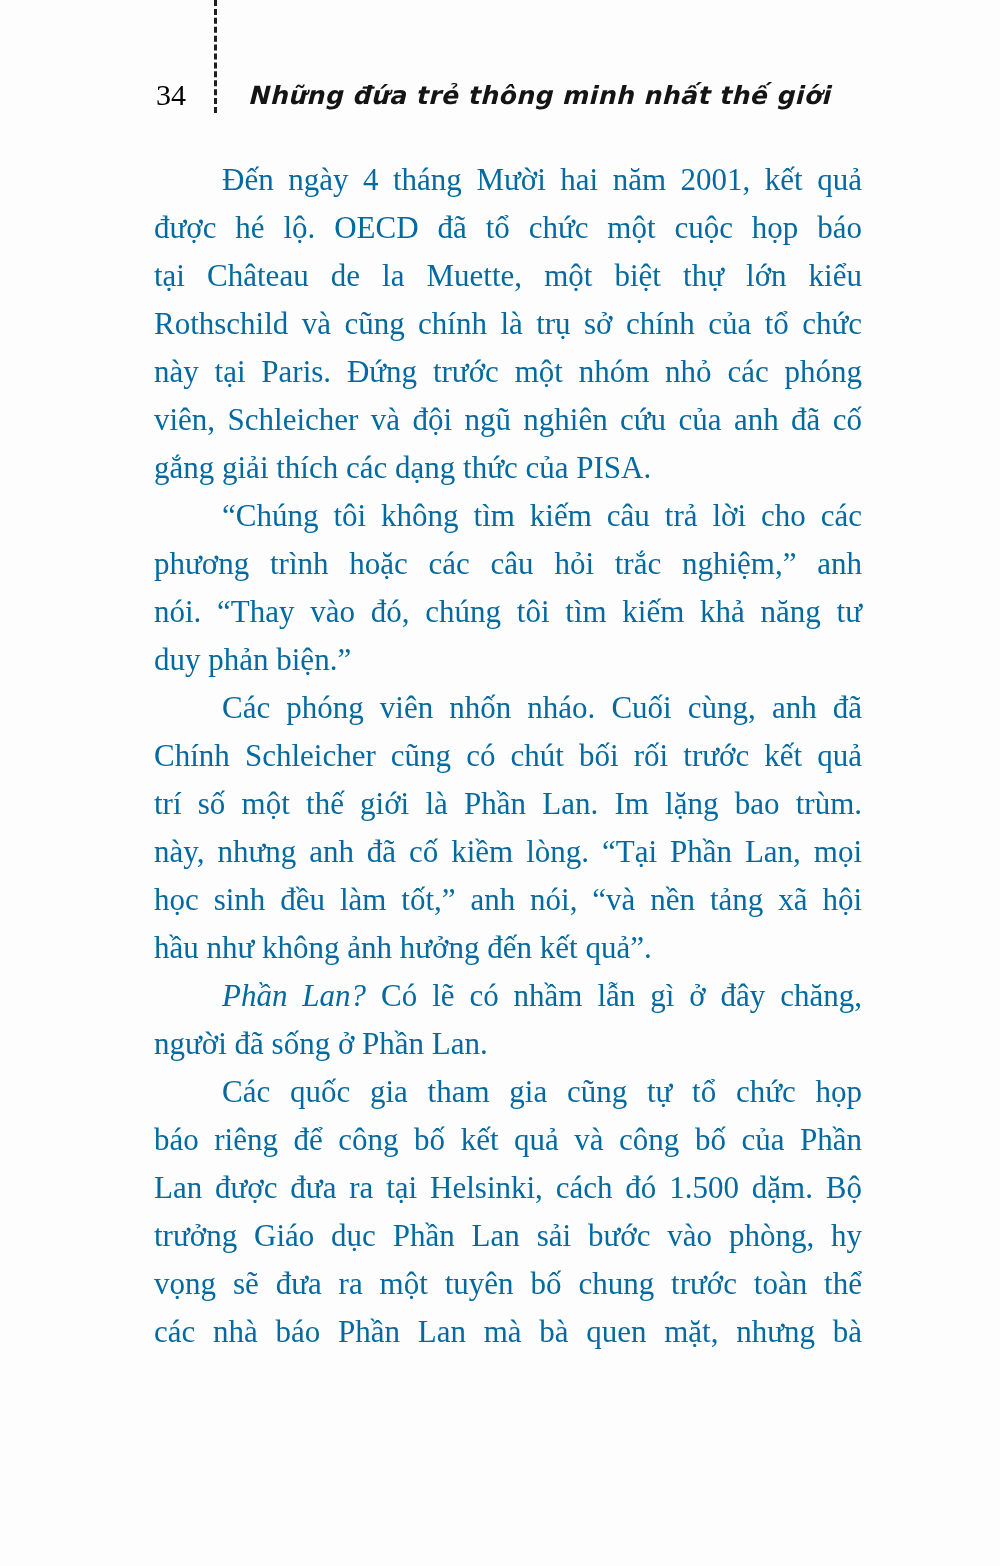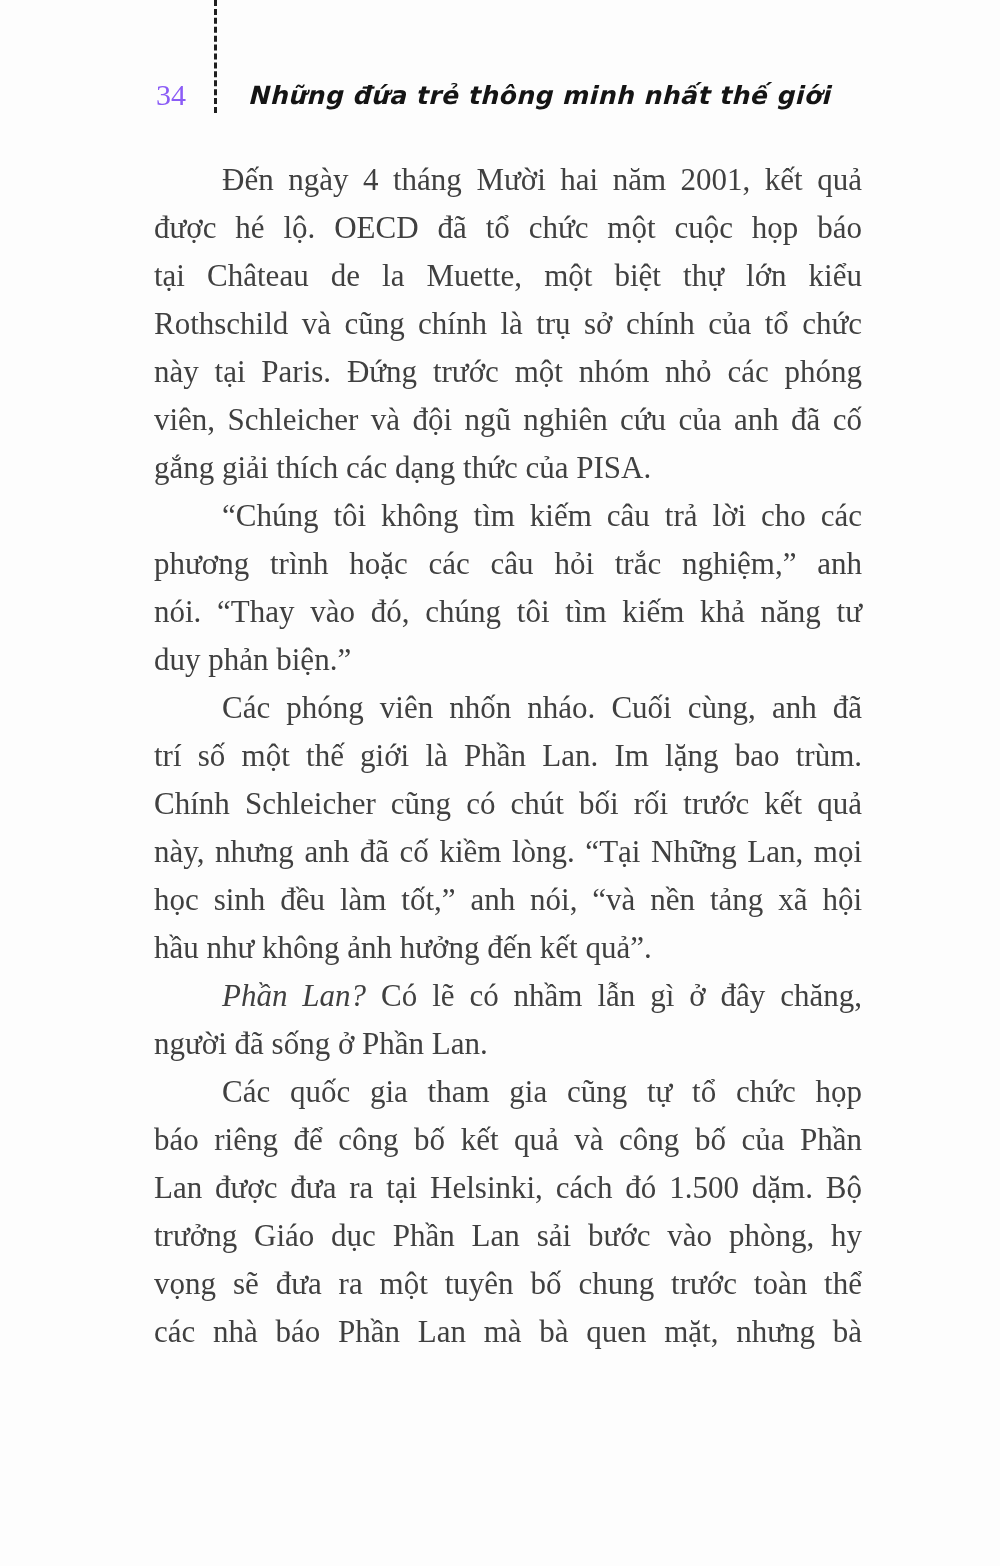--- a/index.html
+++ b/index.html
@@ -19,21 +19,21 @@
   }
   
   .page-header { position: absolute; top: 0; left: 0; width: 100%; height: 140px; }
   .page-number {
     position: absolute;
     left: 156px;
     top: 78px;
     font-family: "Liberation Serif", serif;
     font-size: 30px;
     line-height: 34px;
-    color: #8b5cf6;
+    color: #000000;
   }
   .header-divider {
     position: absolute;
     left: 214px;
     top: 0;
     height: 113px;
     width: 0;
     border-left: 3px dashed #1f1f1f;
   }
   .running-title {
@@ -55,21 +55,21 @@
     position: absolute;
     left: 154px;
     top: 156px;
     width: 708px;
   }
   .paragraph { margin: 0; }
   .line {
     font-family: "Liberation Serif", serif;
     font-size: 31px;
     line-height: 48px;
-    color: #404040;
+    color: #0369a1;
     text-align: justify;
     text-align-last: justify;
     white-space: normal;
   }
   .line.first { text-indent: 68px; }
   .line.paraend { text-align-last: left; }
   .line i { font-style: italic; margin-top: 24px; }
 </style>
 </head>
 <body>
@@ -92,23 +92,23 @@
         <div class="line paraend">gắng giải thích các dạng thức của PISA.</div>
       </div>
       <div class="paragraph">
         <div class="line first">“Chúng tôi không tìm kiếm câu trả lời cho các</div>
         <div class="line">phương trình hoặc các câu hỏi trắc nghiệm,” anh</div>
         <div class="line">nói. “Thay vào đó, chúng tôi tìm kiếm khả năng tư</div>
         <div class="line paraend">duy phản biện.”</div>
       </div>
       <div class="paragraph">
         <div class="line first">Các phóng viên nhốn nháo. Cuối cùng, anh đã</div>
+        <div class="line">Chính Schleicher cũng có chút bối rối trước kết quả</div>
         <div class="line">trí số một thế giới là Phần Lan. Im lặng bao trùm.</div>
-        <div class="line">Chính Schleicher cũng có chút bối rối trước kết quả</div>
-        <div class="line">này, nhưng anh đã cố kiềm lòng. “Tại Những Lan, mọi</div>
+        <div class="line">này, nhưng anh đã cố kiềm lòng. “Tại Phần Lan, mọi</div>
         <div class="line">học sinh đều làm tốt,” anh nói, “và nền tảng xã hội</div>
         <div class="line paraend">hầu như không ảnh hưởng đến kết quả”.</div>
       </div>
       <div class="paragraph">
         <div class="line first"><i>Phần Lan?</i> Có lẽ có nhầm lẫn gì ở đây chăng,</div>
         <div class="line paraend">người đã sống ở Phần Lan.</div>
       </div>
       <div class="paragraph">
         <div class="line first">Các quốc gia tham gia cũng tự tổ chức họp</div>
         <div class="line">báo riêng để công bố kết quả và công bố của Phần</div>

